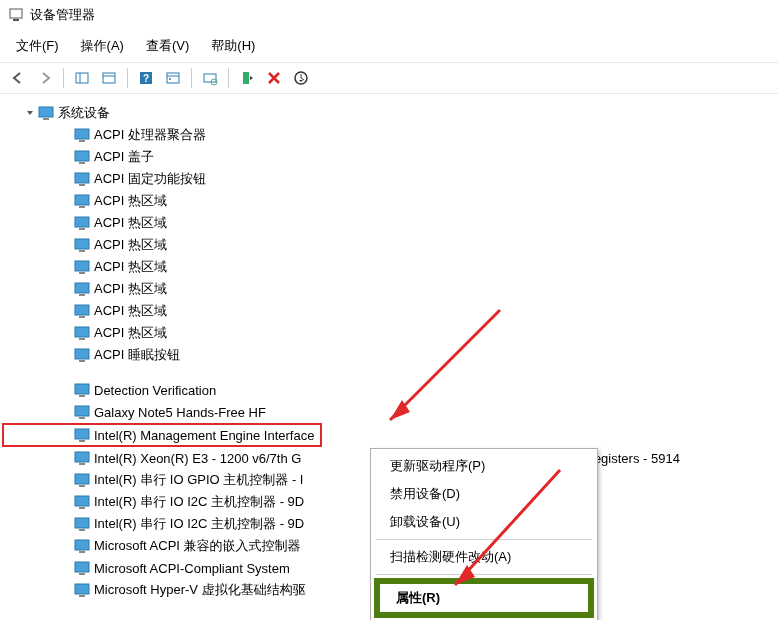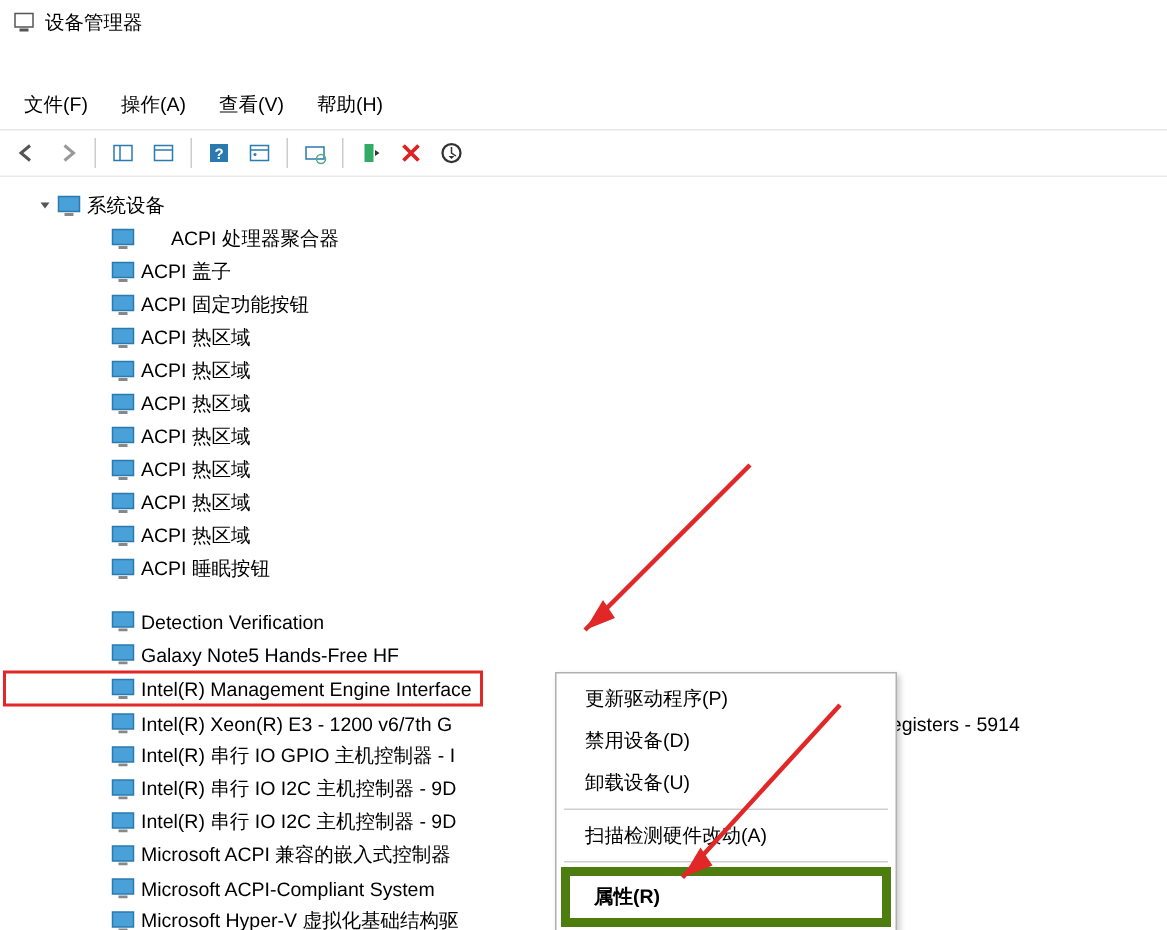--- a/index.html
+++ b/index.html
@@ -1,20 +1,20 @@
 <!DOCTYPE html>
 <html><head>
 <meta charset="utf-8">
 <style>
 * { box-sizing: border-box; margin: 0; padding: 0; }
 body { font-family: "Microsoft YaHei", "Segoe UI", sans-serif; font-size: 13px; background: #fff; width: 778px; height: 620px; overflow: hidden; position: relative; }
 .titlebar { display: flex; align-items: center; padding: 6px 8px; gap: 6px; }
 .titlebar-icon { width: 16px; height: 16px; display: inline-flex; }
 .menubar { display: flex; gap: 2px; padding: 4px 6px; border-bottom: 1px solid #e8e8e8; }
-.menu-item { padding: 3px 10px; cursor: default; margin-top: 24px; }
+.menu-item { padding: 3px 10px; cursor: default; }
 .toolbar { display: flex; align-items: center; gap: 3px; padding: 3px 6px; border-bottom: 1px solid #e8e8e8; }
 .tb-btn { width: 24px; height: 24px; display: inline-flex; align-items: center; justify-content: center; border: 1px solid transparent; }
 .tb-sep { width: 1px; height: 20px; background: #ccc; margin: 0 3px; }
 .tree { padding: 8px 2px; overflow: auto; height: calc(100% - 100px); position: relative; }
 .tree-row { display: flex; align-items: center; height: 22px; white-space: nowrap; }
 .expander { width: 12px; height: 12px; display: inline-flex; align-items: center; justify-content: center; margin-right: 2px; cursor: default; }
 .dev-icon { width: 16px; height: 14px; display: inline-flex; align-items: center; justify-content: center; margin-right: 4px; flex-shrink: 0; }
 .highlighted-row { border: 2px solid #e12727; padding-right: 6px; height: 24px; }
 .context-menu { position: absolute; top: 448px; left: 370px; width: 228px; background: #fff; border: 1px solid #b0b0b0; box-shadow: 2px 2px 4px rgba(0,0,0,0.2); padding: 3px; }
 .ctx-item { padding: 5px 16px; cursor: default; }
@@ -118,21 +118,21 @@
       </span>
     <span class="dev-icon">
         <svg width="16" height="14" viewBox="0 0 16 14">
           <rect x="1" y="1" width="14" height="10" fill="#4aa0d8" stroke="#2a7ab0"></rect>
           <rect x="5" y="12" width="6" height="2" fill="#888"></rect>
         </svg>
       </span>
     <span>系统设备</span>
   </div>
   <div id="tree-items">
-      <div class="tree-row" style="padding-left: 72px; gap: 20px;">
+      <div class="tree-row" style="padding-left: 72px;">
         <span class="dev-icon">
           <svg width="16" height="14" viewBox="0 0 16 14">
             <rect x="1" y="1" width="14" height="10" fill="#4aa0d8" stroke="#2a7ab0"></rect>
             <rect x="5" y="12" width="6" height="2" fill="#888"></rect>
           </svg>
         </span>
         <span>ACPI 处理器聚合器</span>
       </div>
       <div class="tree-row" style="padding-left: 72px;">
         <span class="dev-icon">

